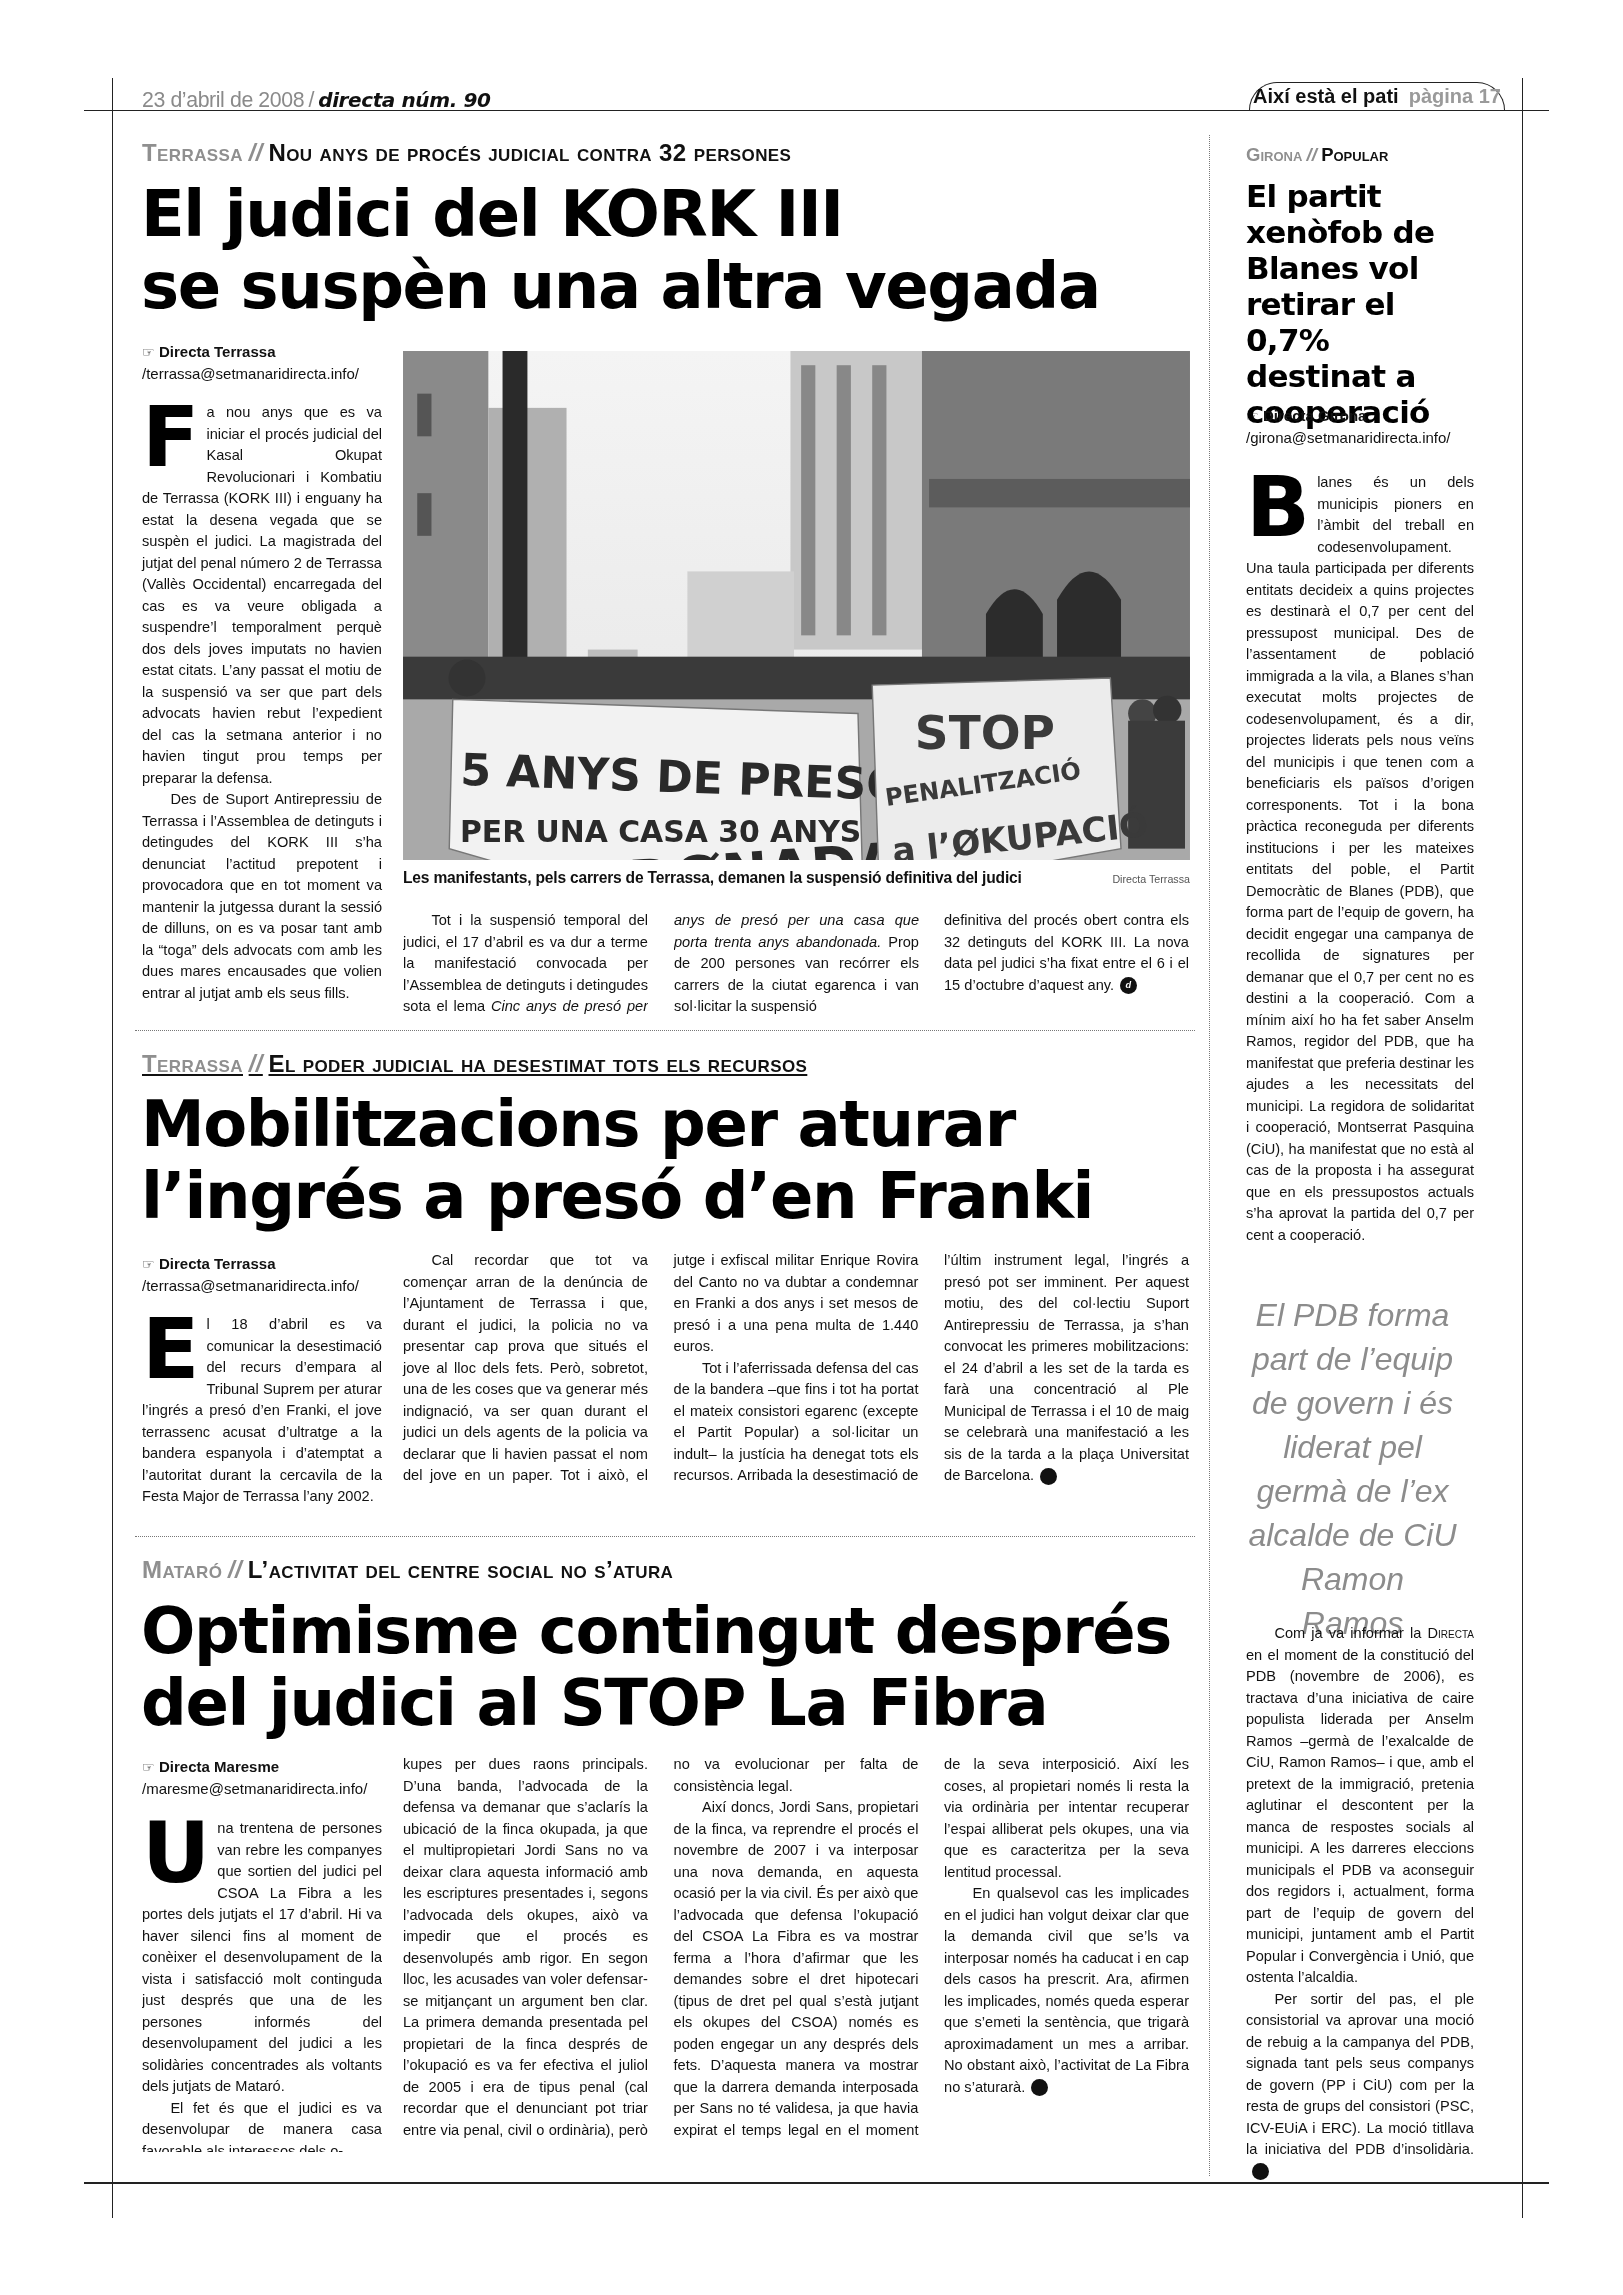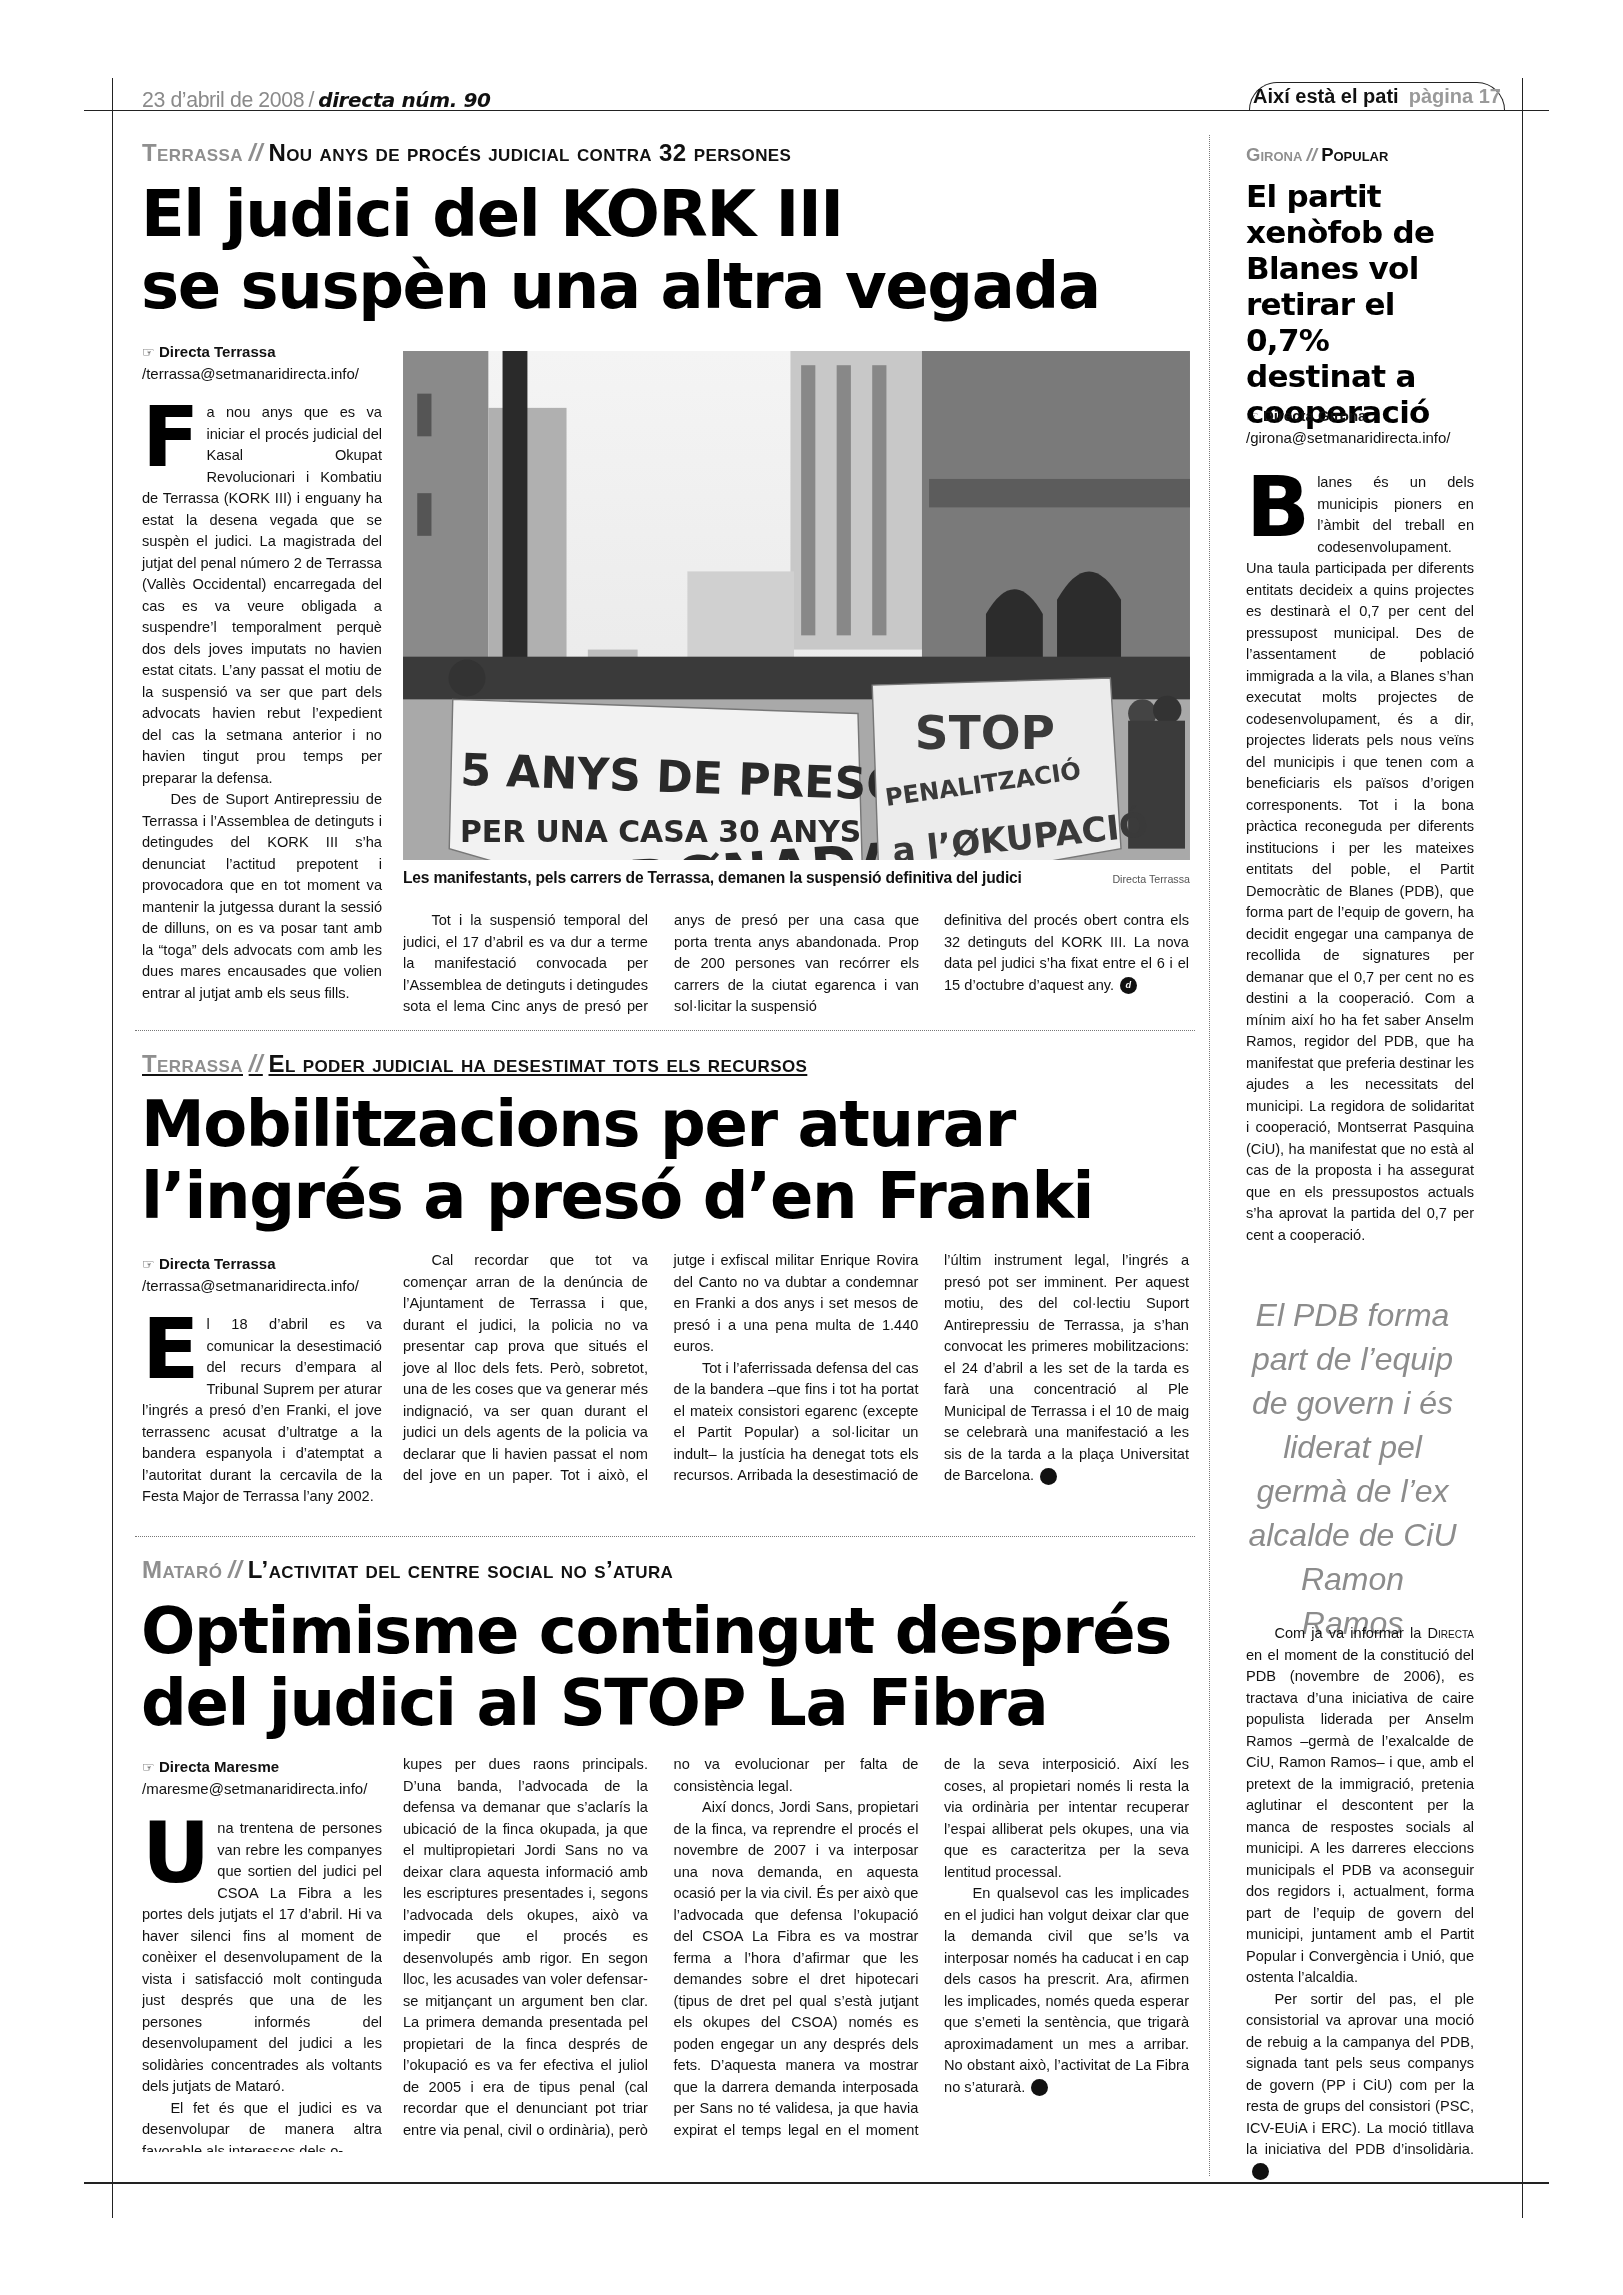--- a/index.html
+++ b/index.html
@@ -33,21 +33,21 @@
   .byline .by { font-weight: bold; }
   .byline .hand { display: inline-block; font-size: 14.2px; margin-right: 4.3px; }
   .byline .mail { display: block; }
 
   
   .col { position: absolute; font-family: "Liberation Sans", sans-serif; font-size: 14.6px; line-height: 21.5px; text-align: justify; hyphens: auto; color: #111; }
   .col p { text-indent: 0; }
   .col p.ind { text-indent: 28.4px; }
   .dropcap { float: left; font-family: "DejaVu Sans", sans-serif; font-weight: bold; font-size: 84px; line-height: 65px; margin: 2.8px 7.1px 0 0; color: #000; }
   .end-mark { display: inline-block; width: 17px; height: 17px; border-radius: 50%; background: #111; color: #fff; font-size: 9.2px; font-weight: bold; text-align: center; line-height: 17px; vertical-align: middle; margin-left: 5.7px; font-style: italic; }
-  .it { }
+  .it { font-style: italic; }
   .sc { font-variant: small-caps; }
 
   
   .photo { position: absolute; left: 403px; top: 351px; width: 787px; height: 509px; overflow: hidden; background: #cfcfcf; }
   .caption { position: absolute; left: 403px; top: 869px; width: 787px; display: flex; justify-content: space-between; align-items: baseline; }
   .caption .cap-text { font-weight: bold; font-size: 15.6px; letter-spacing: -0.2px; }
   .caption .credit { font-size: 10.7px; color: #555; }
 
   
   .dotsep { position: absolute; border-top: 1.4px dotted #777; height: 0; }
@@ -182,21 +182,21 @@
 <div class="headline h-main" style="left:141px; top:1596px;">
   <div>Optimisme contingut després</div>
   <div>del judici al STOP La Fibra</div>
 </div>
 <div class="byline" style="left:142px; top:1756px; width:256px;">
   <span class="hand">☞</span><span class="by">Directa Maresme</span>
   <span class="mail">/maresme@setmanaridirecta.info/</span>
 </div>
 <div class="col" style="left:142px; top:1818px; width:240px; height:334px; overflow:hidden;">
   <p><span class="dropcap">U</span><span>na trentena de persones van rebre les companyes que sortien del judici pel CSOA La Fibra a les portes dels jutjats el 17 d’abril. Hi va haver silenci fins al moment de conèixer el desenvolupament de la vista i satisfacció molt continguda just després que una de les persones informés del desenvolupament del judici a les solidàries concentrades als voltants dels jutjats de Mataró.</span></p>
-  <p class="ind">El fet és que el judici es va desenvolupar de manera altra favorable als interessos dels o-</p>
+  <p class="ind">El fet és que el judici es va desenvolupar de manera casa favorable als interessos dels o-</p>
 </div>
 <div class="col" style="left:403px; top:1754px; width:786px; column-count:3; column-gap:25.6px; height:398px;">
   <p>kupes per dues raons principals. D’una banda, l’advocada de la defensa va demanar que s’aclarís la ubicació de la finca okupada, ja que el multipropietari Jordi Sans no va deixar clara aquesta informació amb les escriptures presentades i, segons l’advocada dels okupes, això va impedir que el procés es desenvolupés amb rigor. En segon lloc, les acusades van voler defensar-se mitjançant un argument ben clar. La primera demanda presentada pel propietari de la finca després de l’okupació es va fer efectiva el juliol de 2005 i era de tipus penal (cal recordar que el denunciant pot triar entre via penal, civil o ordinària), però no va evolucionar per falta de consistència legal.</p>
   <p class="ind">Així doncs, Jordi Sans, propietari de la finca, va reprendre el procés el novembre de 2007 i va interposar una nova demanda, en aquesta ocasió per la via civil. És per això que l’advocada que defensa l’okupació del CSOA La Fibra es va mostrar ferma a l’hora d’afirmar que les demandes sobre el dret hipotecari (tipus de dret pel qual s’està jutjant els okupes del CSOA) només es poden engegar un any després dels fets. D’aquesta manera va mostrar que la darrera demanda interposada per Sans no té validesa, ja que havia expirat el temps legal en el moment de la seva interposició. Així les coses, al propietari només li resta la via ordinària per intentar recuperar l’espai alliberat pels okupes, una via que es caracteritza per la seva lentitud processal.</p>
   <p class="ind"><span>En qualsevol cas les implicades en el judici han volgut deixar clar que la demanda civil que se’ls va interposar només ha caducat i en cap dels casos ha prescrit. Ara, afirmen les implicades, només queda esperar que s’emeti la sentència, que trigarà aproximadament un mes a arribar. No obstant això, l’activitat de La Fibra no s’aturarà.</span><span class="end-mark">d</span></p>
 </div>
 
 <div class="side-kicker">
   <span class="place">Girona</span><span class="slash">//</span><span class="topic">Popular</span>
 </div>

